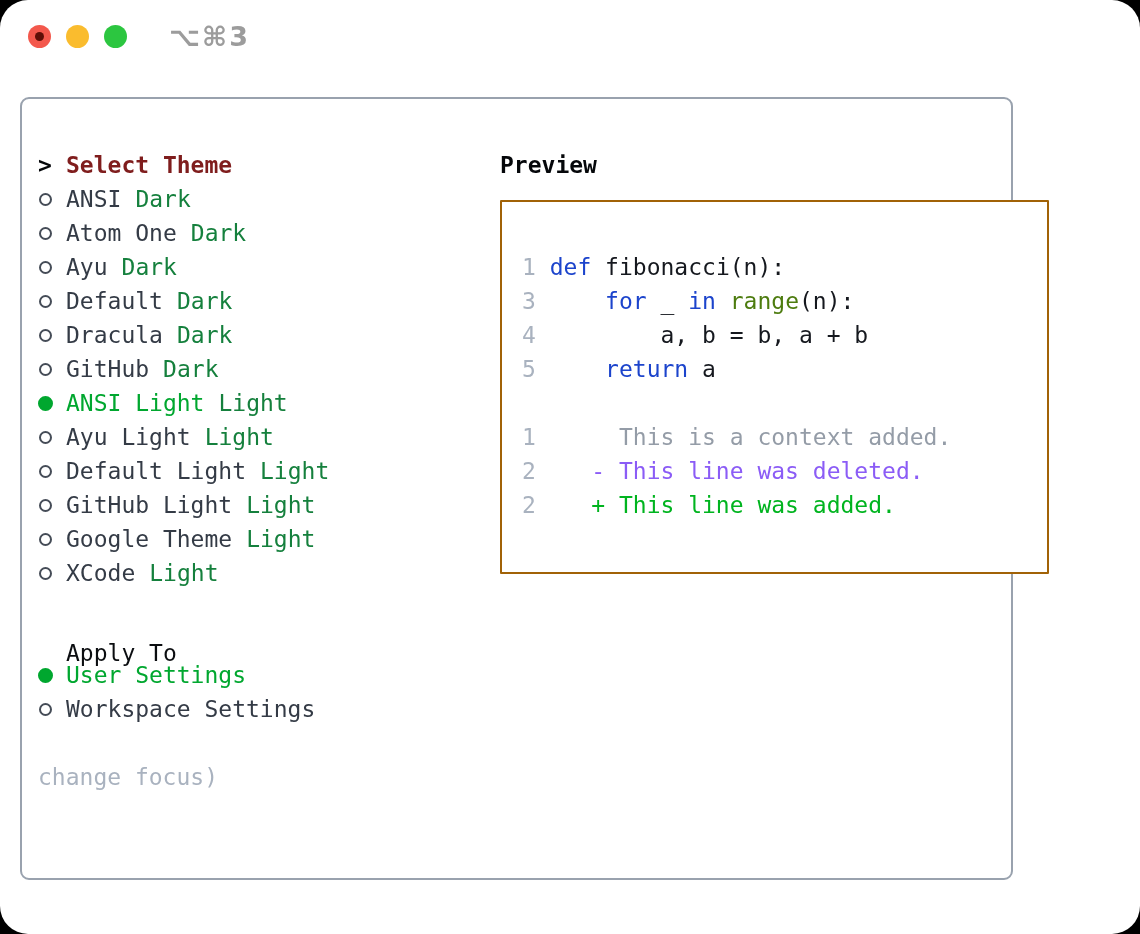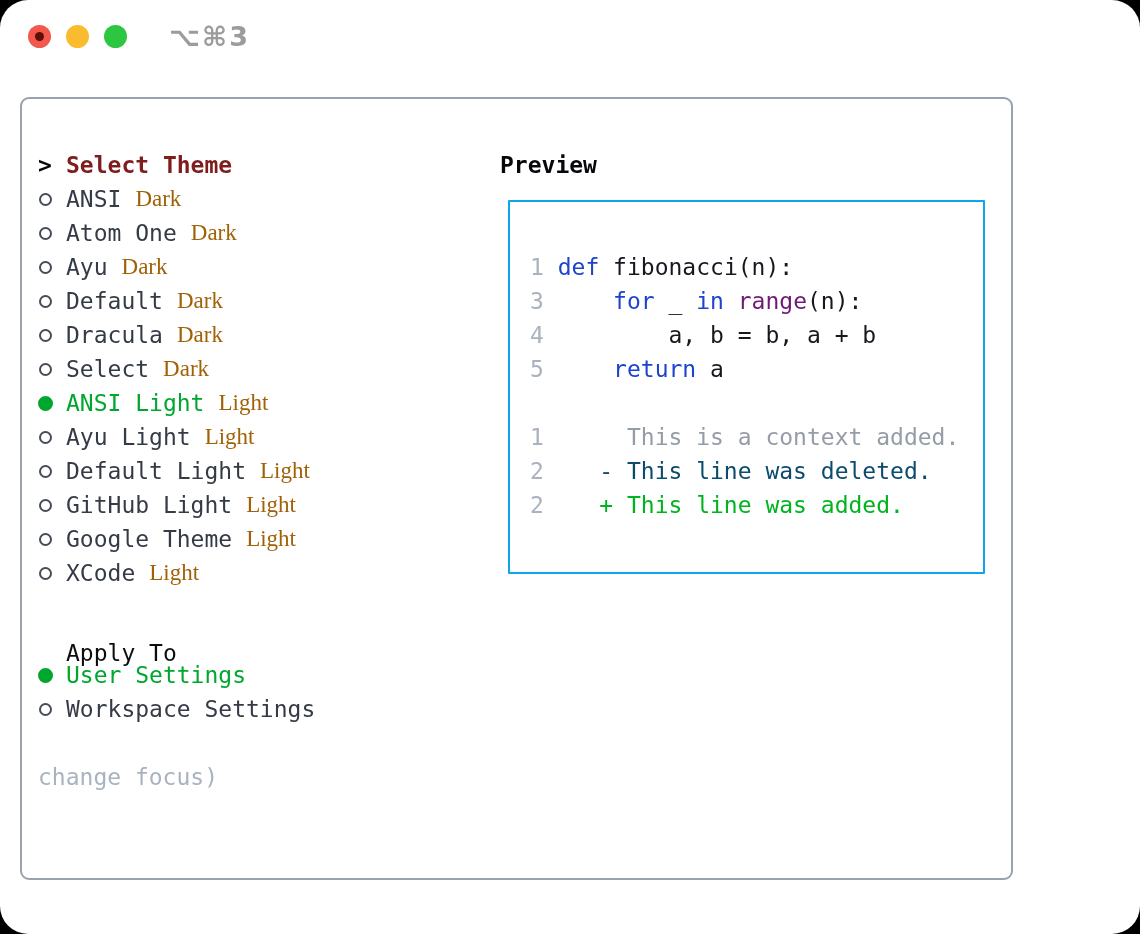--- a/index.html
+++ b/index.html
@@ -29,37 +29,37 @@
   .col-left  { flex:0 0 462px; width:462px; }
   .col-right { flex:1; }
   .row { height:34px; display:flex; align-items:center; font-size:23px; color:#343b46; white-space:pre; }
   .marker { flex:0 0 28px; width:28px; display:flex; align-items:center; }
   .prompt { color:#05070a; font-weight:bold; }
   .htext  { color:#7f1d1d; font-weight:bold; }
   .htext2 { color:#0b0d10;margin-top:24px; }
   .radio  { width:13px; height:13px; box-sizing:border-box; border:2px solid #454c57; border-radius:50%; margin-left:1px; }
   .option.selected .radio { width:15px; height:15px; margin-left:0; background:#00a72f; border-color:#00a72f; }
   .option.selected .name  { color:#00a72f; }
-  .tag  { color:#a16207; margin-left:14px;font-family:Liberation Serif, serif; }
+  .tag  { color:#15803d; margin-left:14px; }
   .hint { color:#a9b2bf; }
   
   .preview-title { font-weight:bold; color:#05070a; }
   .preview-box {
-    margin-top:18px; margin-left:8px; width:477px; box-sizing:border-box;
-    border:2px solid #0ea5e9; border-radius:1px; background:#fff;
+    margin-top:18px; width:549px; box-sizing:border-box;
+    border:2px solid #a16207; border-radius:1px; background:#fff;
     padding:48px 0 50px 20px;
   }
   .pline { height:34px; line-height:34px; font-size:23px; white-space:pre; }
   .ln  { color:#a9b2bf; }
   .fg  { color:#15181e; }
   .kw  { color:#1c44cc; }
-  .bi  { color:#701a75; }
+  .bi  { color:#4d7c0f; }
   .lit { color:#00a72f; }
   .ctx { color:#949ca7; }
-  .del { color:#0c4a6e; }
+  .del { color:#8b5cf6; }
   .add { color:#00b41f; }
 </style>
 </head>
 <body>
 
 <div class="window">
 
   <div class="titlebar">
     <div class="lights">
       <span class="light red">
@@ -100,21 +100,21 @@
         <span class="name">Default</span>
         <span class="tag">Dark</span>
       </div>
       <div class="row option">
         <span class="marker"><span class="radio"></span></span>
         <span class="name">Dracula</span>
         <span class="tag">Dark</span>
       </div>
       <div class="row option">
         <span class="marker"><span class="radio"></span></span>
-        <span class="name">Select</span>
+        <span class="name">GitHub</span>
         <span class="tag">Dark</span>
       </div>
       <div class="row option selected">
         <span class="marker"><span class="radio"></span></span>
         <span class="name">ANSI Light</span>
         <span class="tag">Light</span>
       </div>
       <div class="row option">
         <span class="marker"><span class="radio"></span></span>
         <span class="name">Ayu Light</span>

